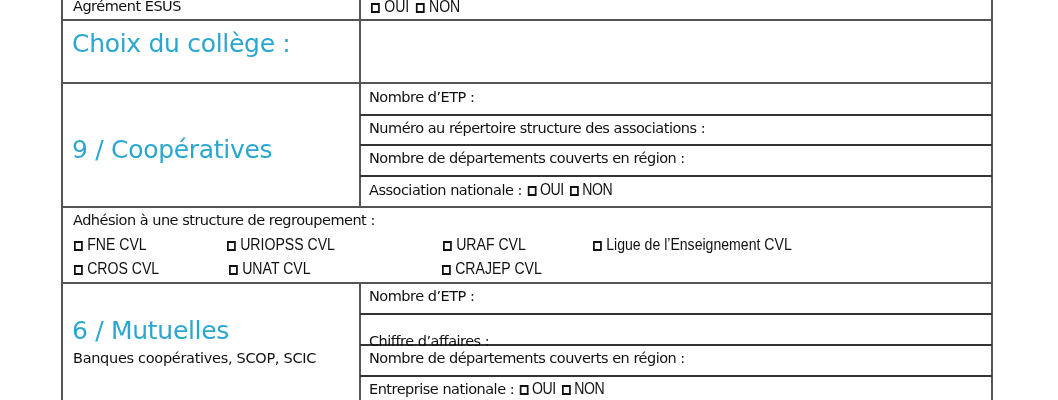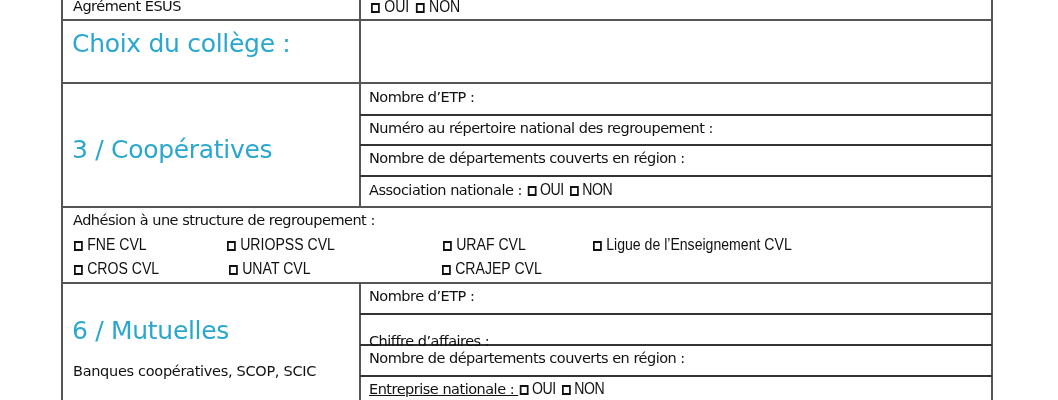--- a/index.html
+++ b/index.html
@@ -102,50 +102,50 @@
 
   <div class="label" style="left:73px; top:-2px;">Agrément ESUS</div>
   <div class="opt" style="left:371px; top:-2px;">
     <span><span class="cb"></span><span>OUI</span></span>
     <span><span class="cb" style="margin-left:3px;"></span><span>NON</span></span>
   </div>
 
   <div class="heading" style="left:72px; top:29px;">Choix du collège :</div>
   <div style="position:absolute; left:362px; top:21px; width:628px; height:61px;"></div>
 
-  <div class="heading" style="left:72px; top:135px;">3 / Coopératives</div>
+  <div class="heading" style="left:72px; top:135px;">9 / Coopératives</div>
 
   <div class="label" style="left:369px; top:89px;">Nombre d’ETP :</div>
-  <div class="label" style="left:369px; top:120px;">Numéro au répertoire national des regroupement :</div>
+  <div class="label" style="left:369px; top:120px;">Numéro au répertoire structure des associations :</div>
   <div class="label" style="left:369px; top:150px;">Nombre de départements couverts en région :</div>
   <div class="label" style="left:73px; top:212px;">Adhésion à une structure de regroupement :</div>
 
   <div class="label" style="left:369px; top:181px;">
     <span>Association nationale :</span>
     <span class="inline-cb">
       <span><span class="cb"></span><span>OUI</span></span>
       <span><span class="cb" style="margin-left:3px;"></span><span>NON</span></span>
     </span>
   </div>
 
   <div class="opt" style="left:74px; top:236px;"><span class="cb"></span><span>FNE CVL</span></div>
   <div class="opt" style="left:227px; top:236px;"><span class="cb"></span><span>URIOPSS CVL</span></div>
   <div class="opt" style="left:443px; top:236px;"><span class="cb"></span><span>URAF CVL</span></div>
   <div class="opt" style="left:593px; top:236px;"><span class="cb"></span><span>Ligue de l’Enseignement CVL</span></div>
   <div class="opt" style="left:74px; top:260px;"><span class="cb"></span><span>CROS CVL</span></div>
   <div class="opt" style="left:229px; top:260px;"><span class="cb"></span><span>UNAT CVL</span></div>
   <div class="opt" style="left:442px; top:260px;"><span class="cb"></span><span>CRAJEP CVL</span></div>
 
   <div class="heading" style="left:72px; top:316px;">6 / Mutuelles</div>
-  <div class="sub" style="left:73px; top:363px;">Banques coopératives, SCOP, SCIC</div>
+  <div class="sub" style="left:73px; top:350px;">Banques coopératives, SCOP, SCIC</div>
 
   <div class="label" style="left:369px; top:288px;">Nombre d’ETP :</div>
   <div class="label" style="left:369px; top:333px;">Chiffre d’affaires :</div>
   <div class="label" style="left:369px; top:350px;">Nombre de départements couverts en région :</div>
-  <div class="label" style="left:369px; top:380px;text-decoration:underline;">
+  <div class="label" style="left:369px; top:380px;">
     <span>Entreprise nationale :</span>
     <span class="inline-cb">
       <span><span class="cb"></span><span>OUI</span></span>
       <span><span class="cb" style="margin-left:3px;"></span><span>NON</span></span>
     </span>
   </div>
 
 </div>
 
 </body></html>

